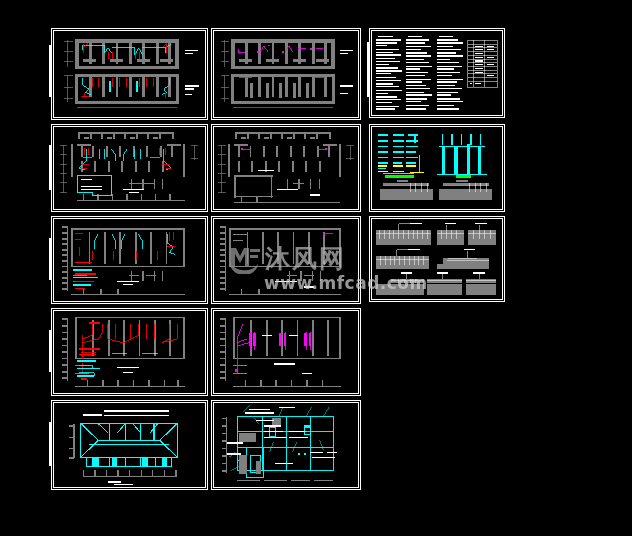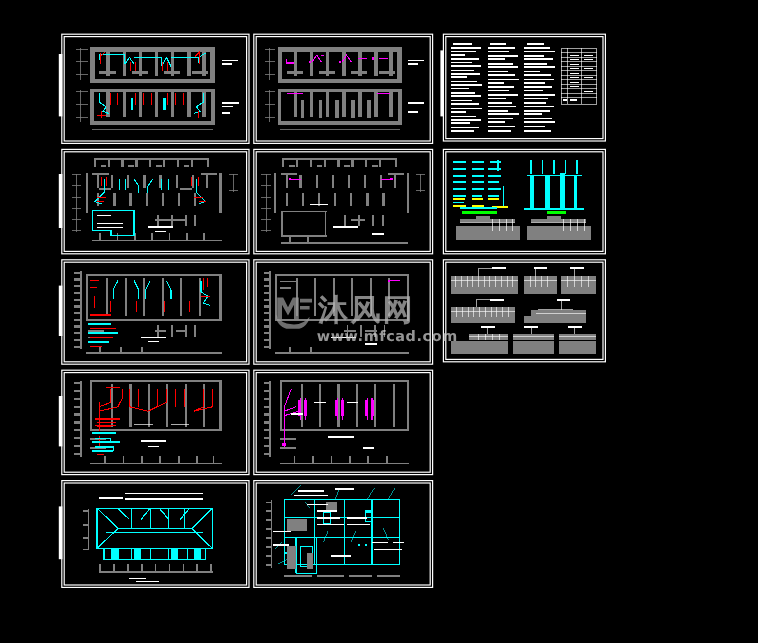--- a/index.html
+++ b/index.html
@@ -74,21 +74,21 @@
   #watermark .wm-cn {
     font-family: "DejaVu Sans", sans-serif;
     font-size: 25px;
     font-weight: bold;
     color: #b9b9b9;
     letter-spacing: 2px;
     line-height: 30px;
   }
   #watermark .wm-url {
     font-family: "DejaVu Sans", sans-serif;
-    font-size: 12px;
+    font-size: 17px;
     font-weight: bold;
     color: #cfcfcf;
     letter-spacing: 0.5px;
     margin-left: 36px;
     margin-top: -2px;
   }
 </style>
 </head>
 <body>
 

